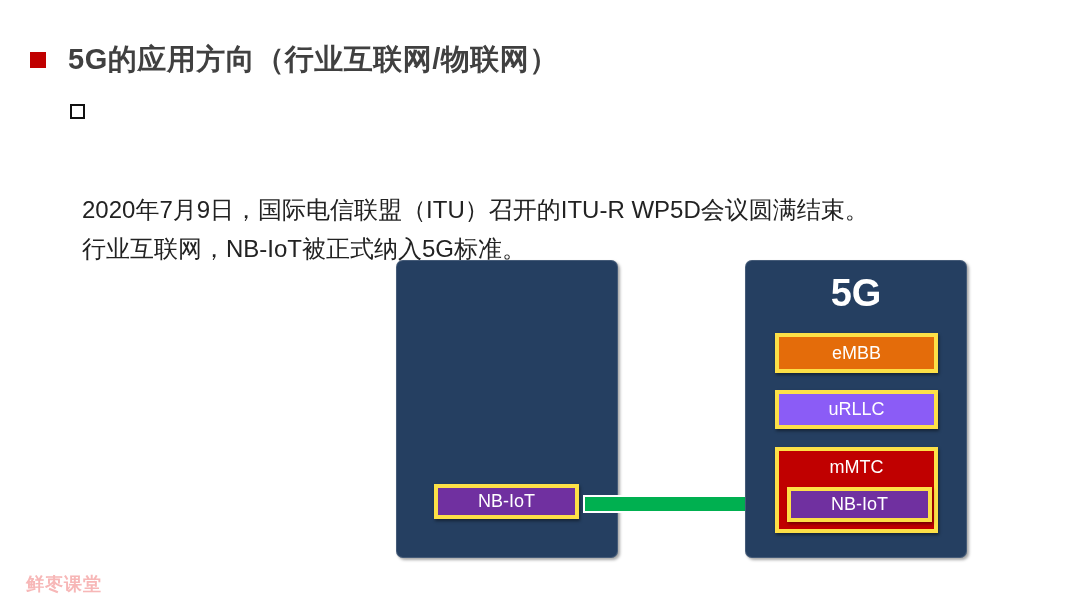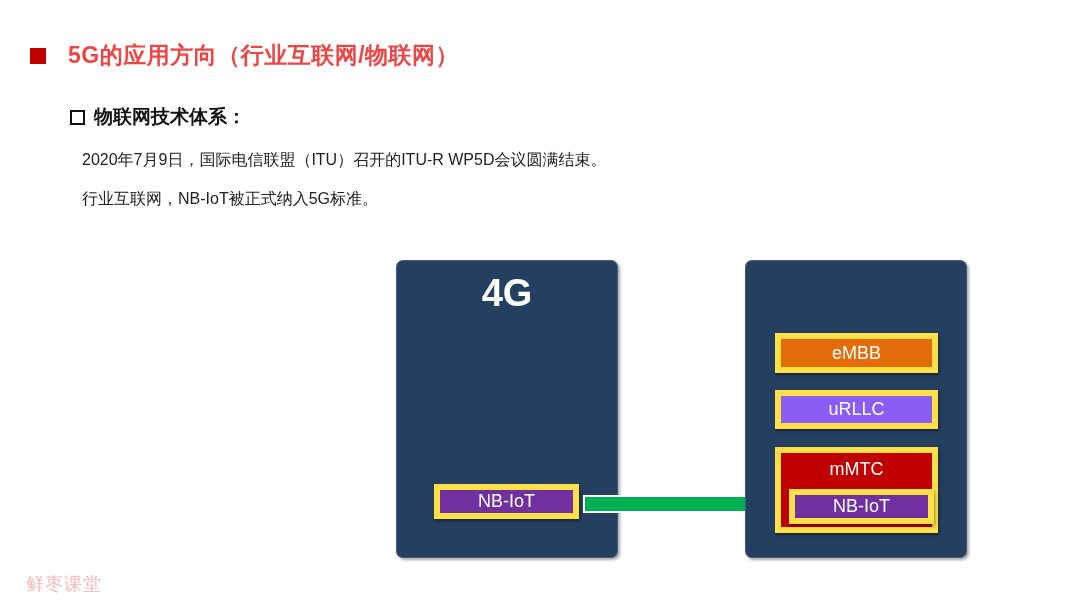--- a/index.html
+++ b/index.html
@@ -2,76 +2,75 @@
 <html><head>
 <meta charset="utf-8">
 <style>
   html, body { margin:0; padding:0; }
   body {
     width:1080px; height:608px; background:#ffffff; position:relative; overflow:hidden;
     font-family: "Liberation Sans", "DejaVu Sans", sans-serif;
   }
   .title-row { position:absolute; left:30px; top:40px; display:flex; align-items:center; }
   .title-square { width:16px; height:16px; background:#c00000; margin-right:22px; }
-  .title-text { color:#ef4444; font-size:23px; font-weight:bold; letter-spacing:0.5px; }
+  .title-text { color:#404040; font-size:29px; font-weight:bold; letter-spacing:0.5px; }
   .subtitle-row { position:absolute; left:70px; top:104px; display:flex; align-items:center; }
   .checkbox { width:11px; height:11px; border:2.5px solid #111; margin-right:9px; background:#fff; }
   .subtitle-text { font-size:19px; font-weight:bold; color:#111; }
-  .body-line { position:absolute; left:82px; font-size:16px; color:#222; }
+  .body-line { position:absolute; left:82px; font-size:24px; color:#222;margin-top:44px; }
   .line1 { top:150px; }
   .line2 { top:189px; }
 
   .panel {
     position:absolute; background:#253f61; border-radius:7px;
     box-shadow: 2px 2px 3px rgba(0,0,0,0.35), inset 0 0 0 1px rgba(255,255,255,0.15);
   }
   .panel-4g { left:396px; top:260px; width:222px; height:298px; }
   .panel-5g { left:745px; top:260px; width:222px; height:298px; }
   .panel-title { position:absolute; left:0; right:0; top:12px; text-align:center; color:#fff; font-size:38px; font-weight:bold; }
 
   .tag {
     position:absolute; color:#fff; font-size:18px; text-align:center;
-    border:6px solid #fde047; box-sizing:border-box; box-shadow: 1px 2px 3px rgba(0,0,0,0.45);
+    border:4px solid #fde047; box-sizing:border-box; box-shadow: 1px 2px 3px rgba(0,0,0,0.45);
     display:flex; align-items:center; justify-content:center;
   }
   .nb-4g { left:38px; top:224px; width:145px; height:35px; background:#7030a0; }
   .embb { left:30px; top:73px; width:163px; height:40px; background:#e46c0a; }
   .urllc { left:30px; top:130px; width:163px; height:39px; background:#8b5cf6; }
   .mmtc { left:30px; top:187px; width:163px; height:86px; background:#c00000; align-items:flex-start; padding-top:6px;justify-content:center; }
   .nb-5g { left:8px; top:36px; width:145px; height:35px; background:#7030a0; box-shadow:1px 2px 3px rgba(0,0,0,0.4); }
 
   .arrow { position:absolute; left:583px; top:484px; width:200px; height:40px; }
-  .watermark { position:absolute; left:26px; top:572px; font-size:18px; color:#f7b7b7; font-weight:normal; letter-spacing:1px; }
+  .watermark { position:absolute; left:26px; top:572px; font-size:18px; color:#f7b7b7; font-weight:bold; letter-spacing:1px; }
 </style>
 </head>
 <body>
 
 <div class="title-row">
   <div class="title-square"></div>
   <div class="title-text">5G的应用方向（行业互联网/物联网）</div>
 </div>
 
 <div class="subtitle-row">
   <div class="checkbox"></div>
-  <div class="subtitle-text">物联网技术体系：</div>
 </div>
 
 <div class="body-line line1">2020年7月9日，国际电信联盟（ITU）召开的ITU-R WP5D会议圆满结束。</div>
 <div class="body-line line2">行业互联网，NB-IoT被正式纳入5G标准。</div>
 
 <div class="panel panel-4g">
-  <div class="panel-title">4G</div>
   <div class="tag nb-4g">NB-IoT</div>
 </div>
 
 <svg class="arrow" viewBox="0 0 200 40">
   <polygon points="1,12 170,12 170,2 197,20 170,38 170,28 1,28" fill="#00b050" stroke="#ffffff" stroke-width="2"></polygon>
 </svg>
 
 <div class="panel panel-5g">
+  <div class="panel-title">5G</div>
   <div class="tag embb">eMBB</div>
   <div class="tag urllc">uRLLC</div>
   <div class="tag mmtc">
     <span>mMTC</span>
     <div class="tag nb-5g">NB-IoT</div>
   </div>
 </div>
 
 <div class="watermark">鲜枣课堂</div>
 

